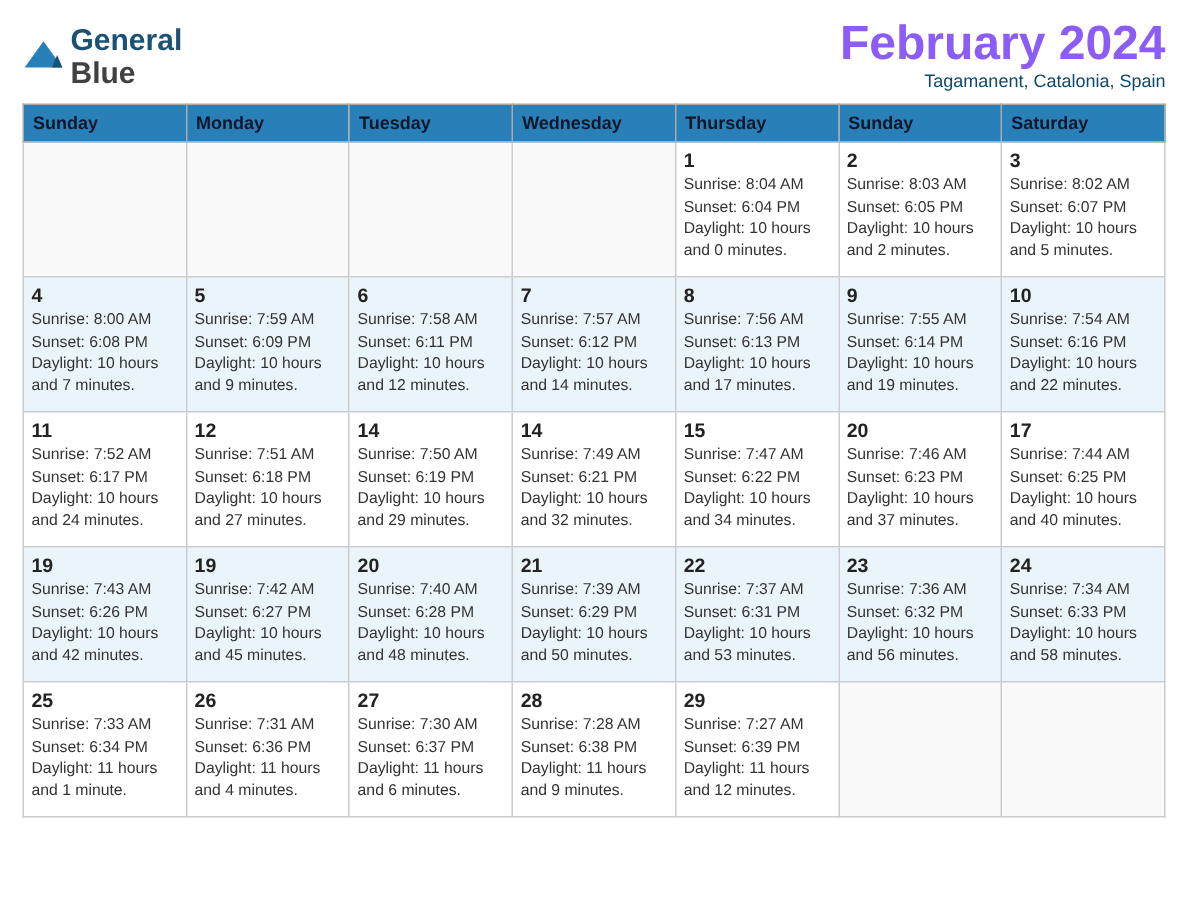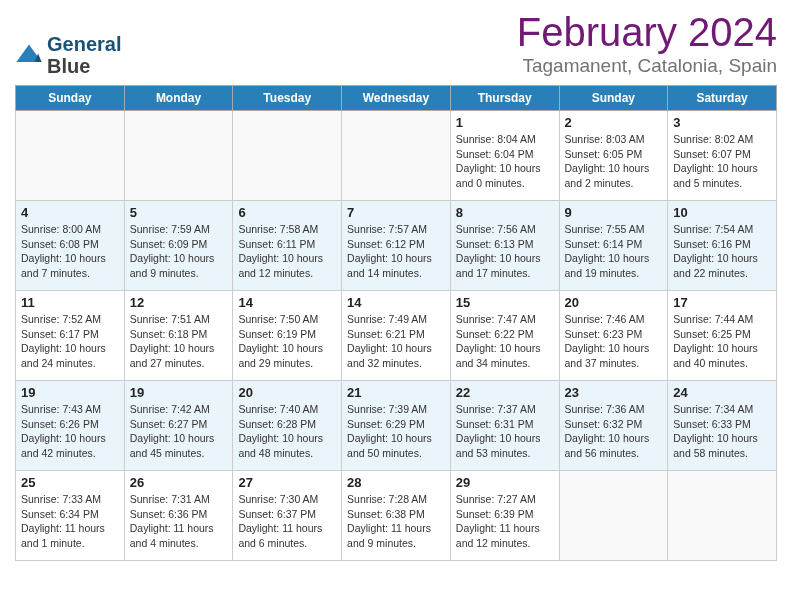--- a/index.html
+++ b/index.html
@@ -6,21 +6,21 @@
     body {
       font-family: Arial, sans-serif;
       background: #fff;
       width: 792px;
       min-height: 612px;
       padding: 10px 15px;
     }
     .header-area {
       display: flex;
       justify-content: space-between;
-      align-items: flex-end;
+      align-items: center;
       margin-bottom: 8px;
     }
     .logo {
       display: flex;
       align-items: center;
       margin-top: 5px;
     }
     .logo-text {
       font-size: 20px;
       font-weight: bold;
@@ -32,37 +32,37 @@
     }
     .logo-icon {
       width: 28px;
       height: 28px;
       margin-right: 4px;
     }
     .title-area {
       text-align: right;
     }
     .main-title {
-      font-size: 40px;
-      font-weight: normal;
-      color: #701a75;
+      font-size: 32px;
+      font-weight: bold;
+      color: #8b5cf6;
     }
     .subtitle {
-      font-size: 19px;
-      color: #737373;
+      font-size: 12px;
+      color: #0c4a6e;
     }
     table {
       width: 100%;
       border-collapse: collapse;
       font-size: 11px;
     }
     thead tr th {
       background-color: #2980b9;
-      color: #ffffff;
-      text-align: center;
+      color: #0f172a;
+      text-align: left;
       padding: 5px 6px;
       font-size: 12px;
       font-weight: bold;
       border: 1px solid #aaa;
     }
     tbody tr td {
       vertical-align: top;
       padding: 4px 5px;
       border: 1px solid #ccc;
       width: 14.28%;

